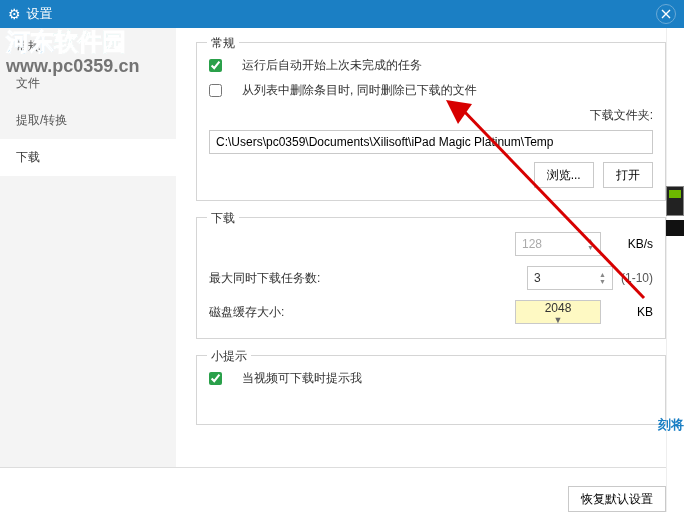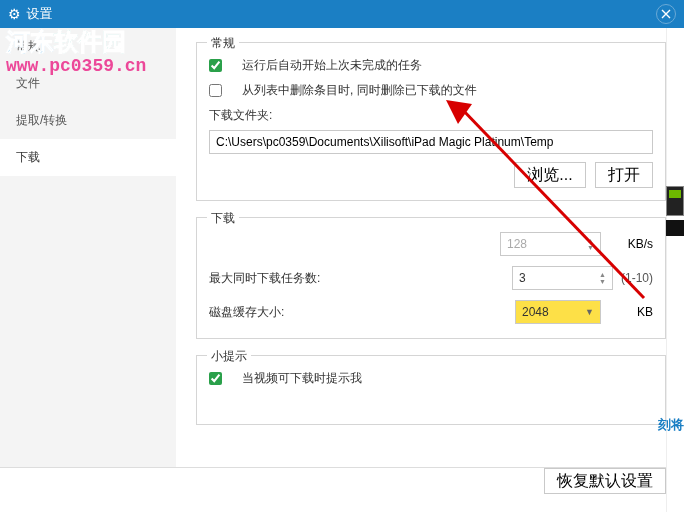--- a/index.html
+++ b/index.html
@@ -77,50 +77,50 @@
     align-items: center;
     margin-bottom: 8px;
     color: #333;
     gap: 14px;
   }
   .check-row input[type=checkbox] {
     margin-right: 6px;
     width: 13px; height: 13px;
   }
   .check-row.checked input { accent-color: #2aa04a; }
-  .label-row { margin-bottom: 6px; color: #333; }
+  .label-row { margin-bottom: 6px; color: #333; text-align: right; }
   .path-input {
     width: 100%;
     height: 24px;
     border: 1px solid #c9c9c9;
     padding: 0 6px;
     font-size: 12px;
     margin-bottom: 8px;
   }
   .btn-row { text-align: right; }
   .btn {
     display: inline-block;
     height: 26px;
     line-height: 24px;
     border: 1px solid #c9c9c9;
     background: #fff;
     padding: 0 12px;
     margin-left: 6px;
     cursor: pointer;
-    font-size: 16px;
+    font-size: 12px;
   }
   .form-row {
     display: flex;
     align-items: center;
     margin-bottom: 10px;
     color: #333;
   }
   .form-row .fl { flex: 1; }
   .spin {
-    width: 101px;
+    width: 86px;
     height: 24px;
     border: 1px solid #c9c9c9;
     display: flex;
     align-items: center;
     padding: 0 6px;
     justify-content: space-between;
     background: #fff;
     margin-left: 42px;
   }
   .spin.disabled { color: #aaa; }
@@ -131,50 +131,50 @@
   .unit { margin-left: 8px; color: #000000; width: 44px; text-align: right; }
   .range-hint { margin-left: 8px; color: #555; }
   .select {
     width: 86px;
     height: 24px;
     border: 1px solid #c9c9c9;
     display: flex;
     align-items: center;
     padding: 0 6px;
     justify-content: space-between;
-    background: #fde047;
+    background: #fef9c3;
+    flex-direction: column;
   }
   .select .caret { font-size: 9px; color: #666; }
   .footer {
     height: 44px;
     display: flex;
-    align-items: flex-start;
+    align-items: flex-end;
     justify-content: flex-end;
     padding-right: 18px;
   }
   
   .watermark {
     position: absolute;
     top: 26px; left: 6px;
     pointer-events: none;
     z-index: 50;
   }
   .wm-top {
     color: #009688;
     font-weight: 700;
     font-size: 24px;
     -webkit-text-stroke: 1px #fff;
   }
   .wm-top .blue { color: #008adf; }
   .wm-sub {
-    color: #ec4899;
+    color: #737373;
     font-weight: 700;
     font-size: 18px;
     margin-top: -2px;
-    font-family: Liberation Mono, monospace;
   }
   
   .arrow {
     position: absolute;
     left: 268px;
     top: 70px;
     width: 220px;
     height: 210px;
     pointer-events: none;
     z-index: 40;

